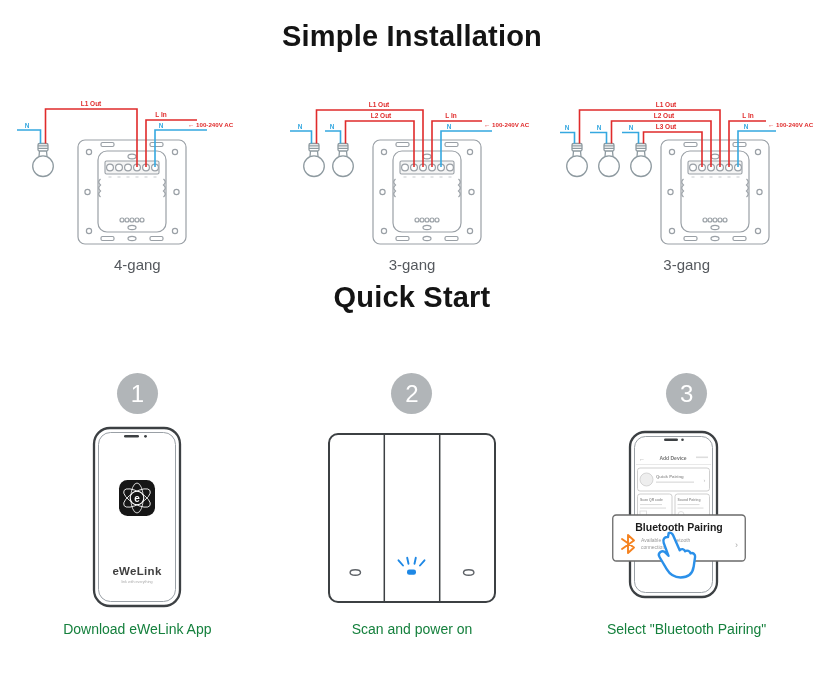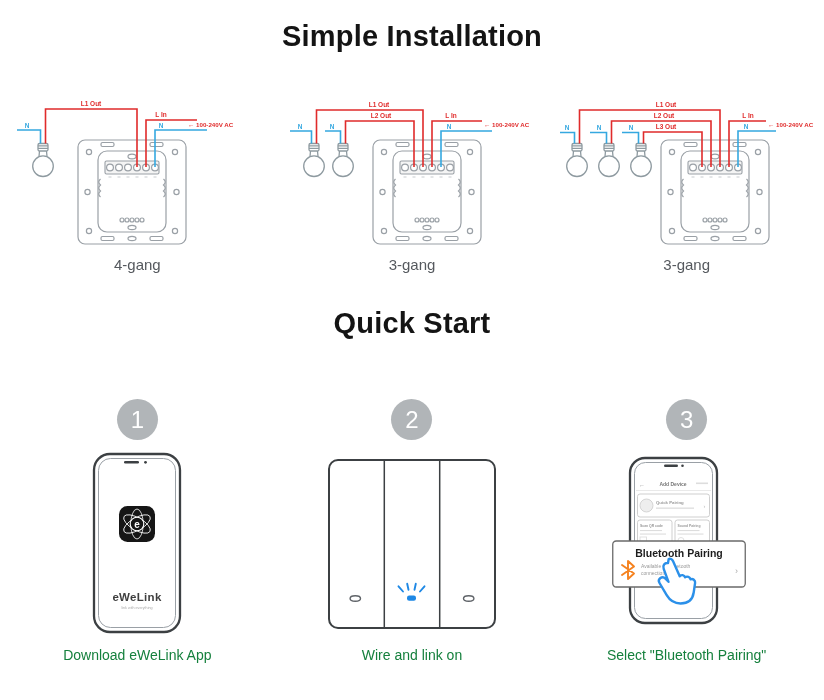--- a/index.html
+++ b/index.html
@@ -1,20 +1,20 @@
 <!DOCTYPE html>
 <html><head>
 <meta charset="utf-8">
 <style>
   html,body{margin:0;padding:0;background:#fff;}
   body{width:824px;height:700px;overflow:hidden;font-family:"Liberation Sans",sans-serif;-webkit-font-smoothing:antialiased;}
   .page{width:824px;height:700px;position:relative;}
   h1,h2{margin:0;text-align:center;font-weight:700;color:#141414;font-size:29px;line-height:44px;letter-spacing:.2px;}
   h1{padding-top:14px;}
-  h2{margin-top:26px;}
+  h2{}
   .install-row{display:grid;grid-template-columns:repeat(3,1fr);margin-top:38px;}
   .diagram{margin:0;text-align:center;}
   .diagram svg{display:block;margin:0 auto;}
   .diagram figcaption{font-size:15px;color:#55595e;line-height:20px;margin-top:1px;}
   .steps-row{display:grid;grid-template-columns:repeat(3,1fr);margin-top:54px;}
   .step{display:flex;flex-direction:column;align-items:center;}
   .badge{width:41px;height:41px;border-radius:50%;background:#b1b5b8;color:#fff;font-size:24px;line-height:41px;text-align:center;}
   .graphic{height:192px;margin-top:8px;display:flex;align-items:center;justify-content:center;}
   .caption{font-size:14px;color:#15803d;line-height:17px;text-align:center;margin-top:7px;}
   
@@ -195,21 +195,21 @@
           <ellipse cx="141.7" cy="140.5" rx="5.2" ry="2.7" fill="none" stroke="#5f6368" stroke-width="1.4"></ellipse>
           <g>
             <rect x="80" y="137.5" width="9" height="5.2" rx="2.2" fill="#1e88e5"></rect>
             <path class="led" d="M76,133.5 L71.5,128.3" fill="none"></path>
             <path class="led" d="M81.5,131.8 L80.2,125.8" fill="none"></path>
             <path class="led" d="M87.5,131.8 L88.8,125.8" fill="none"></path>
             <path class="led" d="M93,133.5 L97.5,128.3" fill="none"></path>
           </g>
         </svg>
       </div>
-      <div class="caption">Wire and link on</div>
+      <div class="caption">Scan and power on</div>
     </div>
 
     <div class="step">
       <div class="badge">3</div>
       <div class="graphic">
         <svg width="150" height="176" viewBox="0 0 150 176">
           <rect class="ph-out" x="18" y="2" width="87" height="165" rx="15"></rect>
           <rect class="ph-in" x="22.5" y="6.5" width="78" height="156" rx="11"></rect>
           <rect class="dark" x="52" y="8.5" width="14" height="2.6" rx="1.3"></rect>
           <circle class="dark" cx="70.5" cy="9.8" r="1.3"></circle>

